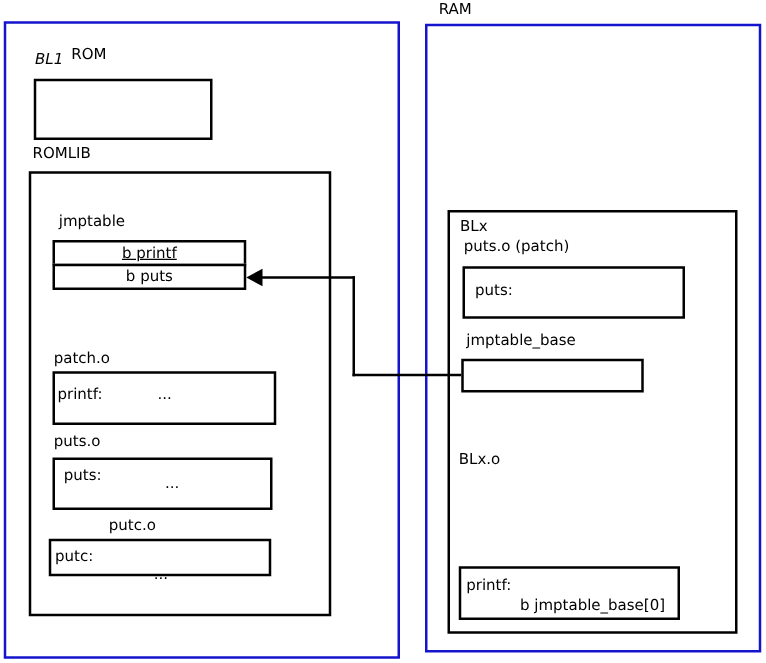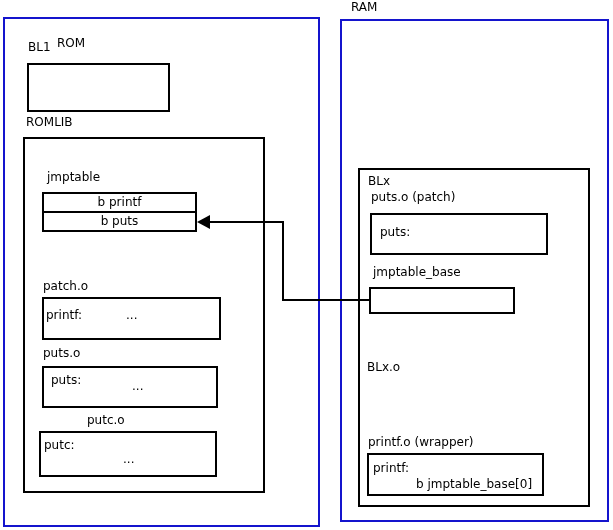--- a/index.html
+++ b/index.html
@@ -33,21 +33,21 @@
   .jt-row {
     position: relative;
     height: 21px;
     border: 2px solid #000000;
     box-sizing: border-box;
     margin-top: -2px;
     text-align: center;
     line-height: 17px;
     background: #ffffff;
   }
-  .jt-row:first-child { margin-top: 0; }
+  .jt-row:first-child { margin-top: 0; text-decoration: underline; }
   .inner {
     position: absolute;
     white-space: nowrap;
     line-height: 13px;
   }
   .seg {
     position: absolute;
     background: #000000;
   }
   .arrowhead-left {
@@ -60,21 +60,21 @@
   }
 </style>
 </head>
 <body>
 
 <div id="canvas">
 
   <div class="lbl" style="left:57px; top:1px;margin-top:36px;">ROM</div>
   <div class="frame" style="left:3px; top:17px; width:317px; height:510px;"></div>
 
-  <div class="lbl" style="left:28px; top:41px;">BL1</div>
+  <div class="lbl" style="left:28px; top:41px;font-style:italic;">BL1</div>
   <div class="box" style="left:27px; top:63px; width:143px; height:49px;"></div>
 
   <div class="lbl" style="left:26px; top:116px;">ROMLIB</div>
   <div class="box" style="left:23px; top:137px; width:242px; height:356px;"></div>
 
   <div class="lbl" style="left:47px; top:171px;">jmptable</div>
   <div style="position:absolute; left:42px; top:192px; width:155px;">
     <div class="jt-row">b printf</div>
     <div class="jt-row">b puts</div>
   </div>
@@ -85,42 +85,41 @@
     <span class="inner" style="left:82px; top:10px;">...</span>
   </div>
 
   <div class="lbl" style="left:43px; top:347px;">puts.o</div>
   <div class="box" style="left:42px; top:366px; width:176px; height:42px;">
     <span class="inner" style="left:7px; top:6px;">puts:</span>
     <span class="inner" style="left:88px; top:12px;">...</span>
   </div>
 
   <div class="lbl" style="left:43px; top:414px;margin-left:44px;">putc.o</div>
-  <div class="box" style="left:39px; top:431px; width:178px; height:46px;">
+  <div class="box" style="left:39px; top:431px; width:178px; height:30px;">
     <span class="inner" style="left:3px; top:6px;">putc:</span>
     <span class="inner" style="left:82px; top:20px;">...</span>
   </div>
 
   <div class="lbl" style="left:351px; top:1px;">RAM</div>
   <div class="frame" style="left:340px; top:19px; width:269px; height:503px;"></div>
 
   <div class="box" style="left:358px; top:168px; width:232px; height:339px;"></div>
   <div class="lbl" style="left:368px; top:175px;">BLx</div>
 
   <div class="lbl" style="left:371px; top:191px;">puts.o (patch)</div>
   <div class="box" style="left:370px; top:213px; width:178px; height:42px;">
     <span class="inner" style="left:8px; top:11px;">puts:</span>
   </div>
 
   <div class="lbl" style="left:373px; top:266px;">jmptable_base</div>
   <div class="box" style="left:369px; top:287px; width:146px; height:27px;"></div>
 
   <div class="lbl" style="left:367px; top:361px;">BLx.o</div>
 
-  <div class="lbl" style="left:368px; top:436px;">printf.o (wrapper)</div>
   <div class="box" style="left:367px; top:453px; width:177px; height:43px;">
     <span class="inner" style="left:4px; top:7px;">printf:</span>
     <span class="inner" style="left:47px; top:23px;">b jmptable_base[0]</span>
   </div>
 
   <div class="arrowhead-left" style="left:197px; top:215px;"></div>
   <div class="seg" style="left:208px; top:221px; width:76px; height:2px;"></div>
   <div class="seg" style="left:282px; top:221px; width:2px; height:80px;"></div>
   <div class="seg" style="left:282px; top:299px; width:87px; height:2px;"></div>
 

